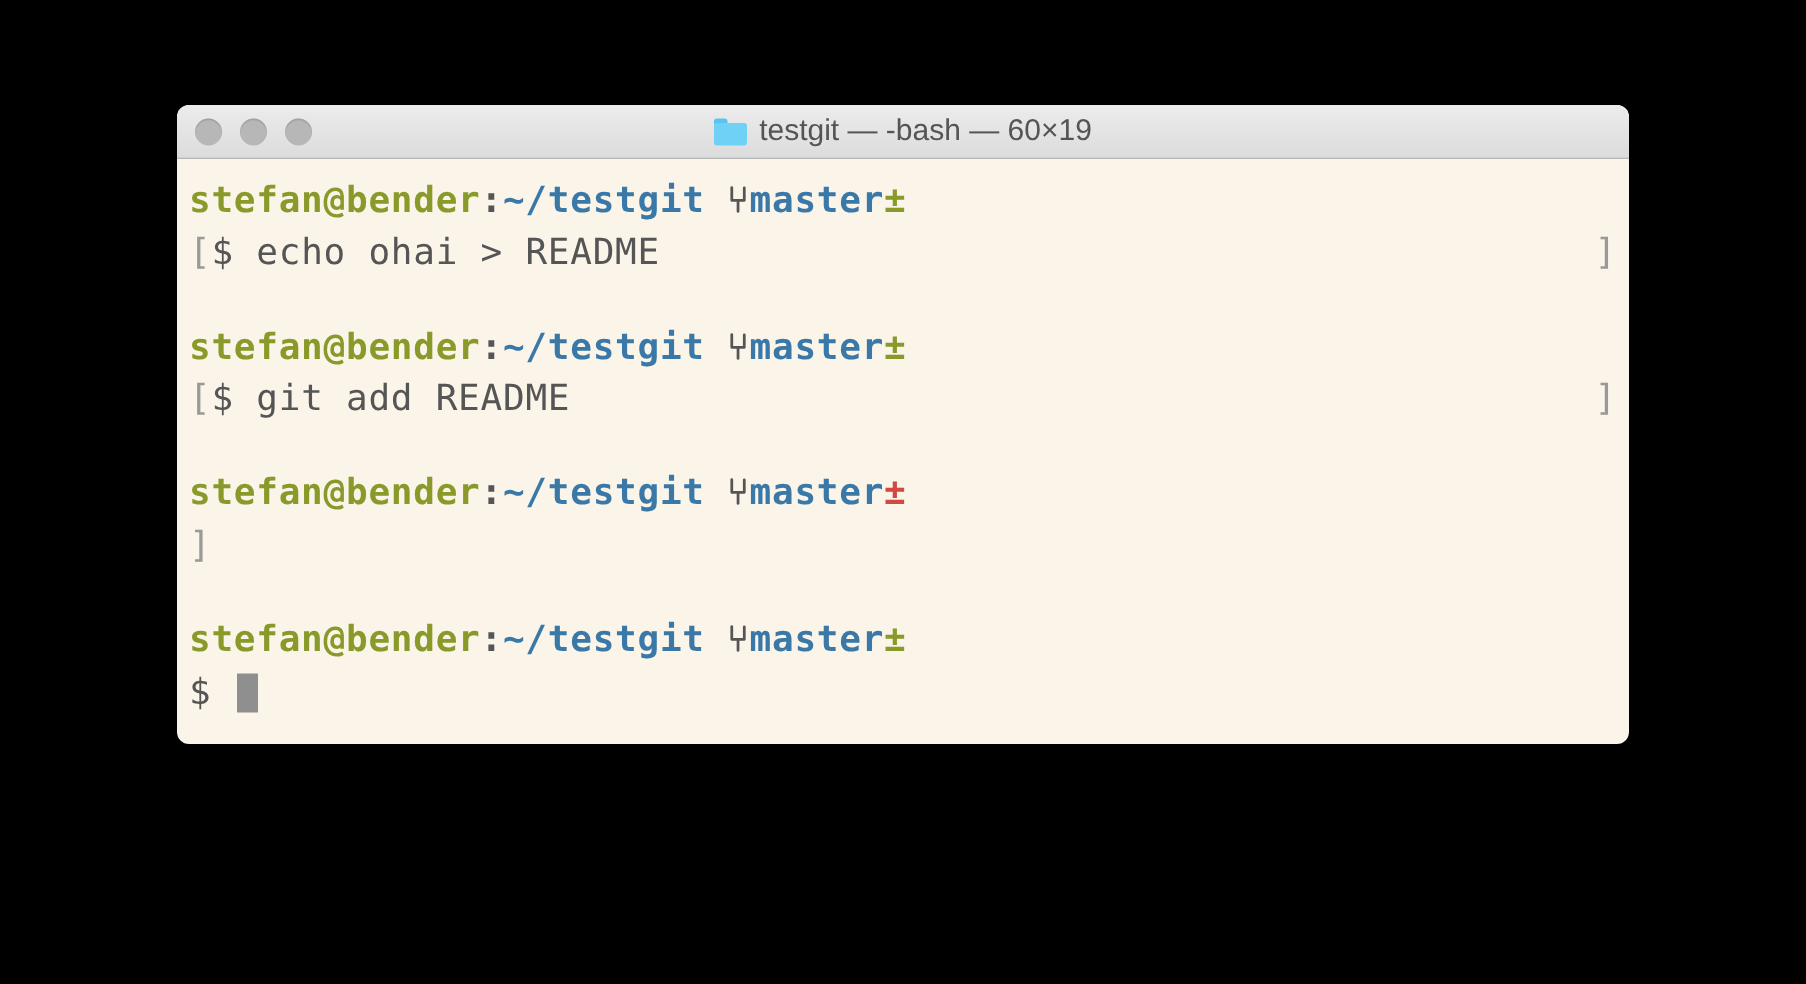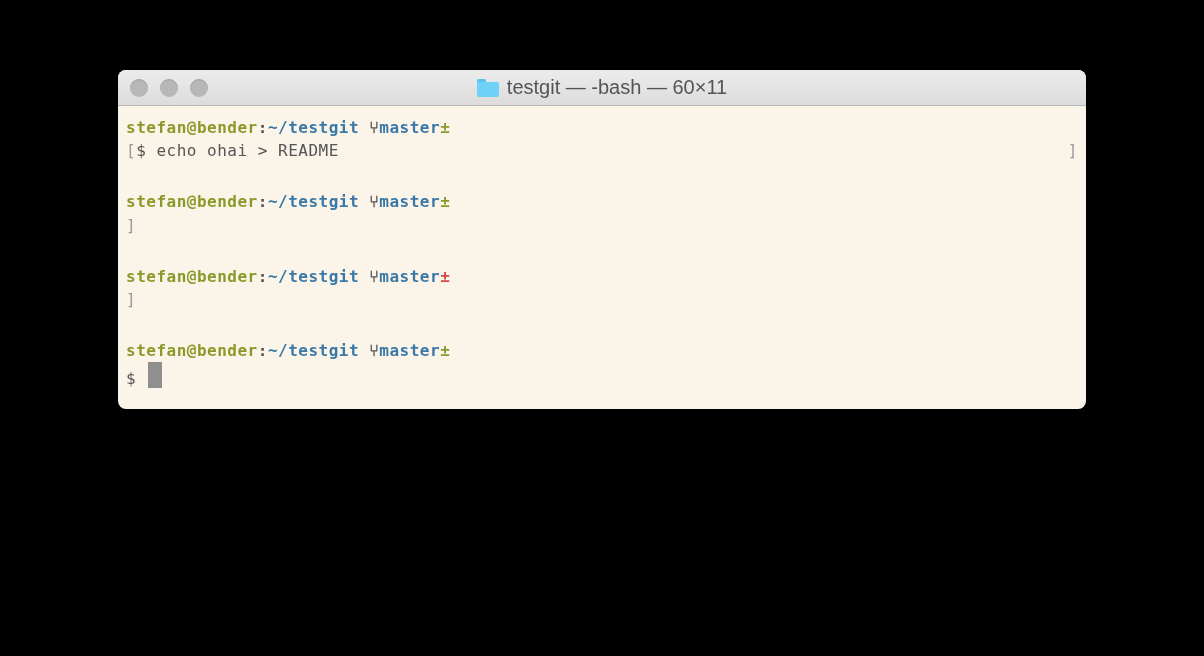--- a/index.html
+++ b/index.html
@@ -79,21 +79,21 @@
       position: absolute;
       top: 3px;
       left: 0;
       width: 22px;
       height: 15px;
       background: #6fd1f5;
       border-radius: 2px;
     }
     .terminal-body {
       padding: 10px 8px 18px 8px;
-      font-size: 16px;
+      font-size: 24px;
       line-height: 1.45;
       color: #555;
       letter-spacing: 0.5px;
     }
     .prompt-line {
       font-weight: bold;
     }
     .user-host { color: #8a9a2a; }
     .colon { color: #555; }
     .path { color: #3a78a8; }
@@ -130,41 +130,42 @@
 
 <div class="terminal-window">
   <div class="title-bar">
     <div class="traffic-lights">
       <div class="traffic-light"></div>
       <div class="traffic-light"></div>
       <div class="traffic-light"></div>
     </div>
     <div class="title-center">
       <span class="folder-icon"></span>
-      <span>testgit — -bash — 60×11</span>
+      <span>testgit — -bash — 60×19</span>
     </div>
   </div>
 
   <div class="terminal-body">
 
     <div class="block">
       <div class="prompt-line">
         <span class="user-host">stefan@bender</span><span class="colon">:</span><span class="path">~/testgit</span> <span class="branch-arrow">⑂</span><span class="branch">master</span><span class="status-olive">±</span>
       </div>
       <div class="cmd-line">
         <span class="left"><span class="bracket">[</span><span>$ </span><span>echo ohai &gt; README</span></span>
         <span class="right bracket">]</span>
       </div>
     </div>
 
     <div class="block">
       <div class="prompt-line">
         <span class="user-host">stefan@bender</span><span class="colon">:</span><span class="path">~/testgit</span> <span class="branch-arrow">⑂</span><span class="branch">master</span><span class="status-olive">±</span>
       </div>
       <div class="cmd-line">
+        <span class="left"><span class="bracket">[</span><span>$ </span><span>git add README</span></span>
         <span class="right bracket">]</span>
       </div>
     </div>
 
     <div class="block">
       <div class="prompt-line">
         <span class="user-host">stefan@bender</span><span class="colon">:</span><span class="path">~/testgit</span> <span class="branch-arrow">⑂</span><span class="branch">master</span><span class="status-red">±</span>
       </div>
       <div class="cmd-line">
         <span class="right bracket">]</span>

